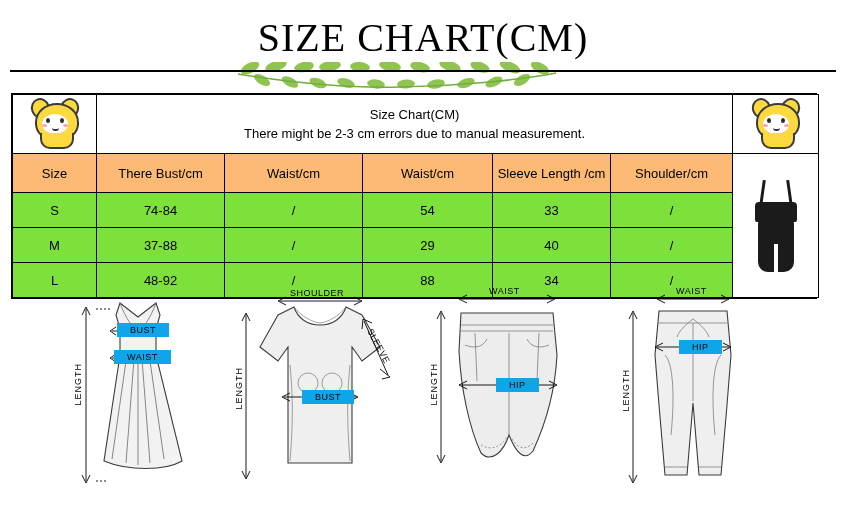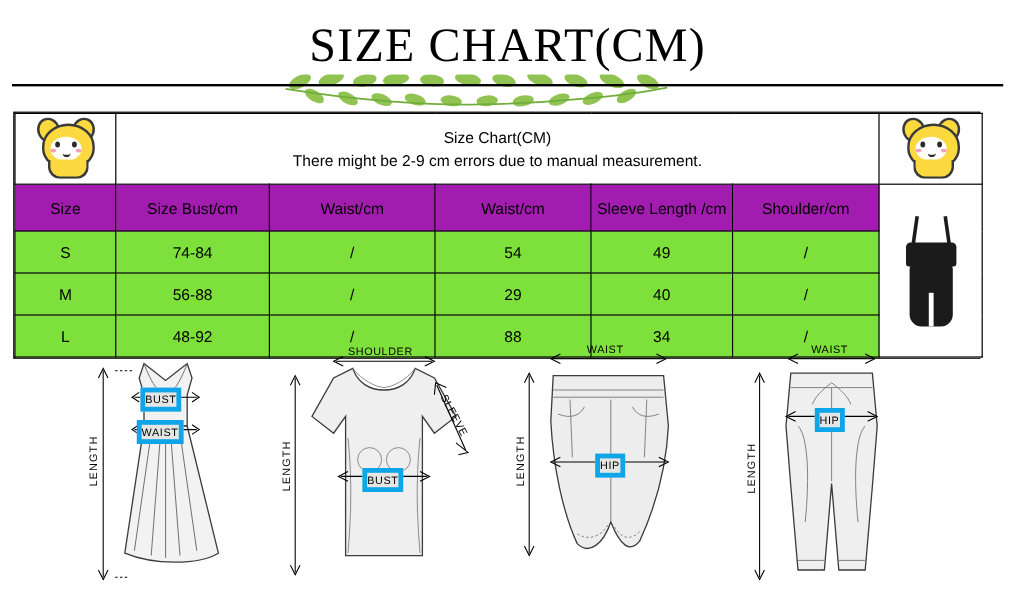--- a/index.html
+++ b/index.html
@@ -67,21 +67,21 @@
     color: #000;
     padding: 0;
   }
   .note-cell {
     height: 50px;
     line-height: 19px;
     font-size: 13.5px;
     padding: 4px 0 !important;
   }
   .hdr {
-    background: #a21caf;
+    background: #fdba74;
     color: #ffffff;
     font-size: 13.5px;
     height: 38px;
   }
   .grn {
     background: #7ee03a;
     height: 34px;
     font-size: 13.5px;
   }
   .mascot-cell {
@@ -231,23 +231,23 @@
   .fig-1 { left: 60px;  width: 165px; }
   .fig-2 { left: 232px; width: 180px; }
   .fig-3 { left: 425px; width: 175px; }
   .fig-4 { left: 615px; width: 170px; }
 
   .dimlabel {
     position: absolute;
     font-size: 9px;
     letter-spacing: 0.5px;
     color: #000;
-    background: #e5e5e5;
-    border: 4px solid #0ea5e9;
-    padding: 1px 0;
+    background: #0ea5e9;
+    border: 1px solid #0ea5e9;
+    padding: 1px 12px;
     white-space: nowrap;
   }
   .dimlabel.plain {
     border: none;
     background: transparent;
     padding: 0;
   }
   .vlabel {
     position: absolute;
     font-size: 9px;
@@ -324,65 +324,65 @@
             <div class="eye eyeL"></div>
               <div class="eye eyeR"></div>
             <div class="cheekL"></div>
               <div class="cheekR"></div>
             <div class="mouth"></div>
             <div class="body"></div>
           </div>
         </td>
         <td class="note-cell" colspan="5">
           <div>Size Chart(CM)</div>
-          <div>There might be 2-9 cm errors due to manual measurement.</div>
+          <div>There might be 2-3 cm errors due to manual measurement.</div>
         </td>
         <td class="mascot-cell">
           <div class="mascot">
             <div class="earL"></div>
               <div class="earR"></div>
             <div class="head"></div>
             <div class="face"></div>
             <div class="eye eyeL"></div>
               <div class="eye eyeR"></div>
             <div class="cheekL"></div>
               <div class="cheekR"></div>
             <div class="mouth"></div>
             <div class="body"></div>
           </div>
         </td>
       </tr>
       <tr>
         <td class="hdr">Size</td>
-        <td class="hdr">Size Bust/cm</td>
+        <td class="hdr">There Bust/cm</td>
         <td class="hdr">Waist/cm</td>
         <td class="hdr">Waist/cm</td>
         <td class="hdr">Sleeve Length /cm</td>
         <td class="hdr">Shoulder/cm</td>
         <td class="garment-cell" rowspan="4">
           <div class="garment-thumb">
             <div class="strapL"></div>
             <div class="strapR"></div>
             <div class="top"></div>
             <div class="pants"></div>
             <div class="gap"></div>
           </div>
         </td>
       </tr>
       <tr>
         <td class="grn">S</td>
         <td class="grn">74-84</td>
         <td class="grn">/</td>
         <td class="grn">54</td>
-        <td class="grn">49</td>
+        <td class="grn">33</td>
         <td class="grn">/</td>
       </tr>
       <tr>
         <td class="grn">M</td>
-        <td class="grn">56-88</td>
+        <td class="grn">37-88</td>
         <td class="grn">/</td>
         <td class="grn">29</td>
         <td class="grn">40</td>
         <td class="grn">/</td>
       </tr>
       <tr>
         <td class="grn">L</td>
         <td class="grn">48-92</td>
         <td class="grn">/</td>
         <td class="grn">88</td>

